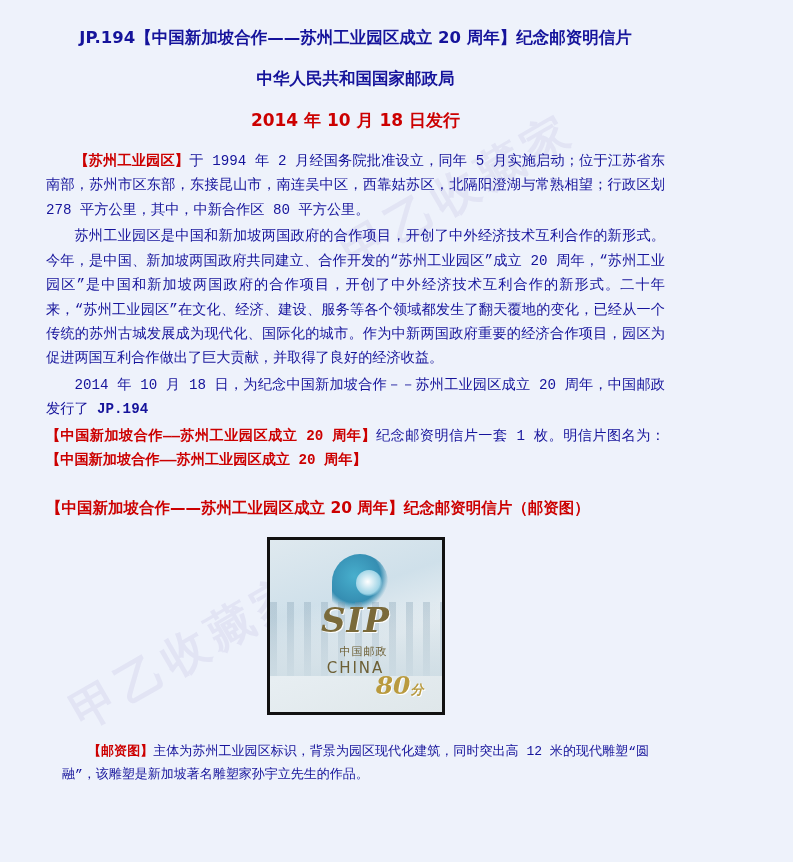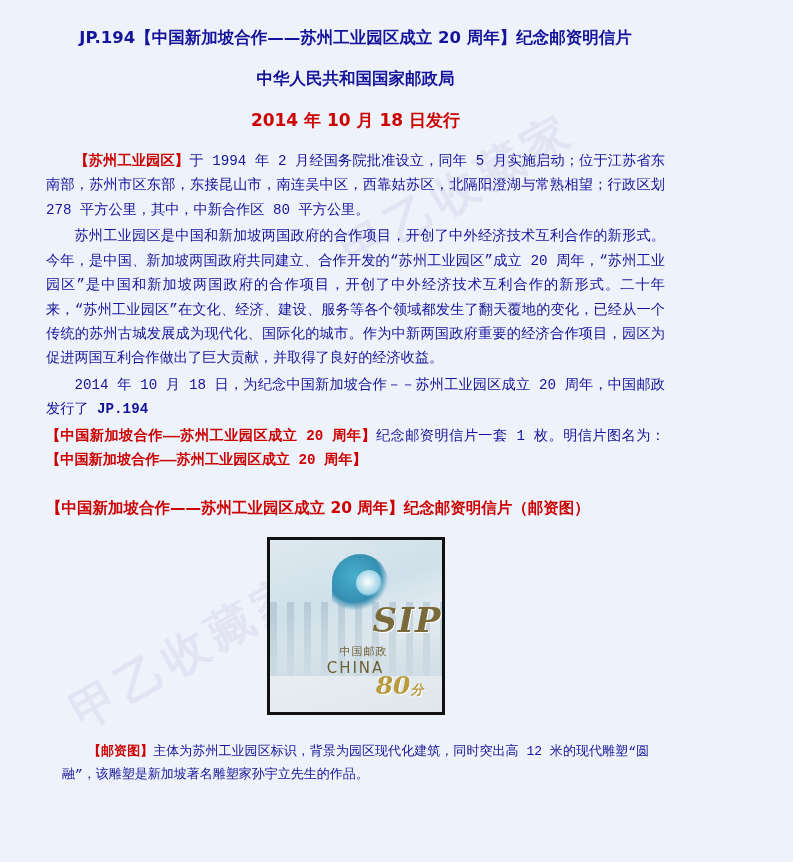--- a/index.html
+++ b/index.html
@@ -121,21 +121,21 @@
     position: absolute;
     left: 0; bottom: 36px;
     width: 100%; height: 74px;
     background:
       linear-gradient(to top, rgba(205,220,228,.85), rgba(205,220,228,0)),
       repeating-linear-gradient(90deg, rgba(120,150,170,.30) 0 7px, rgba(255,255,255,0) 7px 17px);
   }
   .stamp .sip {
     position: absolute;
     left: 0; right: 0; top: 60px;
-    text-align: right;
+    text-align: center;
     font-family: "DejaVu Serif", serif;
     font-weight: bold;
     font-style: italic;
     font-size: 34px;
     color: #7a6a3a;
     text-shadow: 1px 1px 0 #fff;
     letter-spacing: 1px;
   }
   .stamp .cn-post {
     position: absolute;

